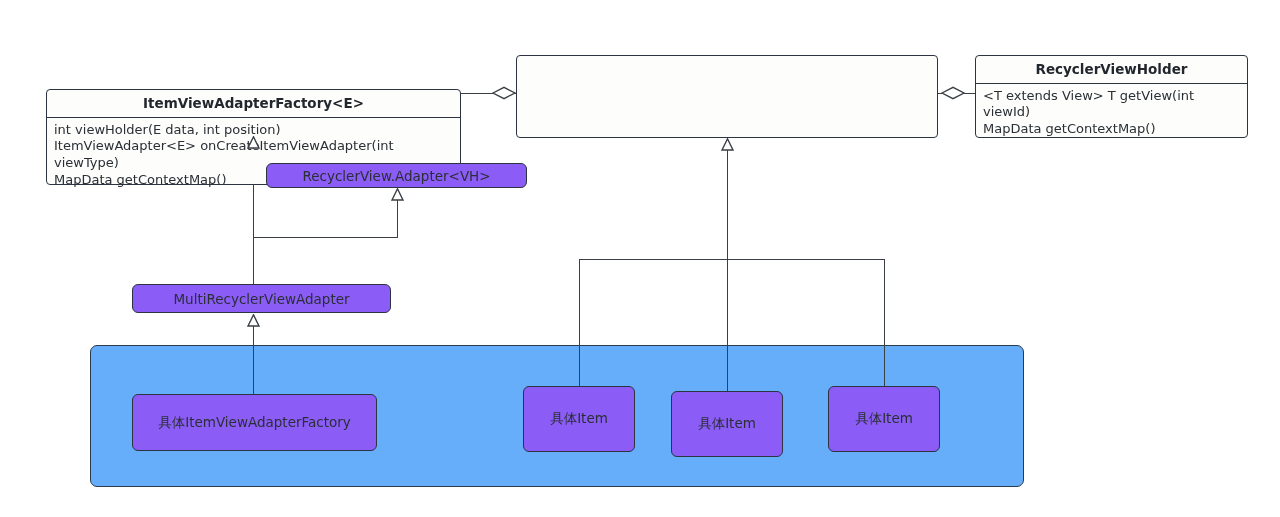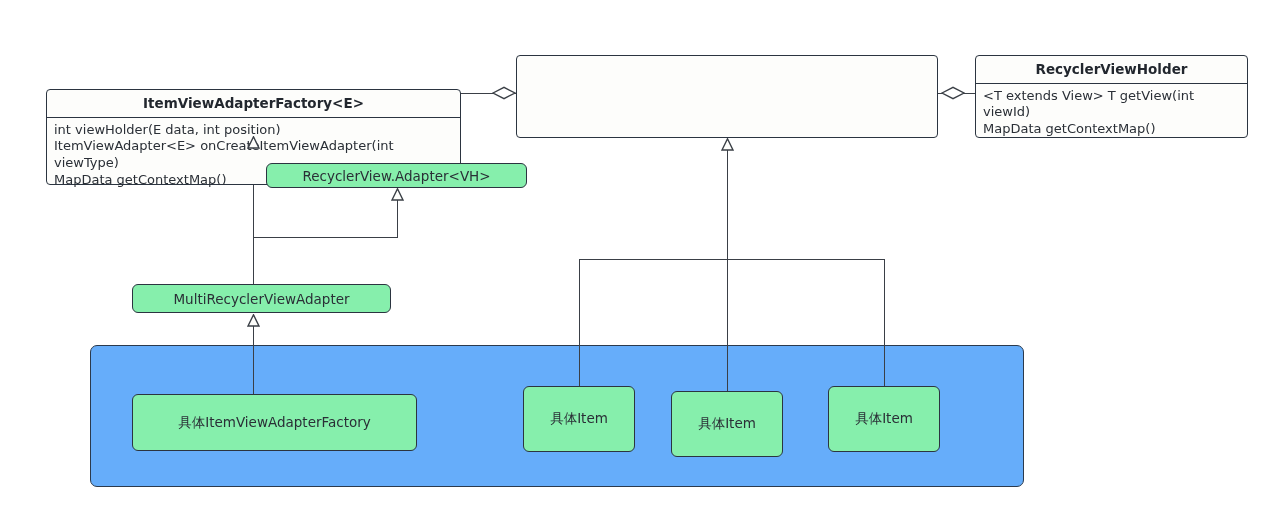--- a/index.html
+++ b/index.html
@@ -38,21 +38,21 @@
     font-size:13px;
     color:#2a2f36;
     line-height:1.28;
   }
   .uml-members div{white-space:normal;}
 
   
   .plain-box{
     position:absolute;
     box-sizing:border-box;
-    background:#86efac;
+    background:#8b5cf6;
     border:1.6px solid #2b3440;
     border-radius:6px;
     display:flex;
     align-items:center;
     justify-content:center;
     font-size:13.5px;
     color:#2a2f36;
     z-index:6;
     text-align:center;
   }
@@ -177,21 +177,21 @@
     <div class="uml-members">
       <div>&lt;T extends View&gt; T getView(int viewId)</div>
       <div>MapData getContextMap()</div>
     </div>
   </div>
 
   <div class="plain-box" style="left:266px;top:163px;width:261px;height:25px;">RecyclerView.Adapter&lt;VH&gt;</div>
 
   <div class="plain-box" style="left:132px;top:284px;width:259px;height:29px;">MultiRecyclerViewAdapter</div>
 
-  <div class="plain-box" style="left:132px;top:394px;width:285px;height:57px;">具体ItemViewAdapterFactory</div>
+  <div class="plain-box" style="left:132px;top:394px;width:245px;height:57px;">具体ItemViewAdapterFactory</div>
 
   <div class="plain-box" style="left:523px;top:386px;width:112px;height:66px;">具体Item</div>
 
   <div class="plain-box" style="left:671px;top:391px;width:112px;height:66px;">具体Item</div>
 
   <div class="plain-box" style="left:828px;top:386px;width:112px;height:66px;">具体Item</div>
 
   <div class="watermark" style="left:1180px;top:481px;margin-top:36px;">
     <div class="wm-logo">
       <svg width="19" height="19" viewBox="0 0 19 19">

